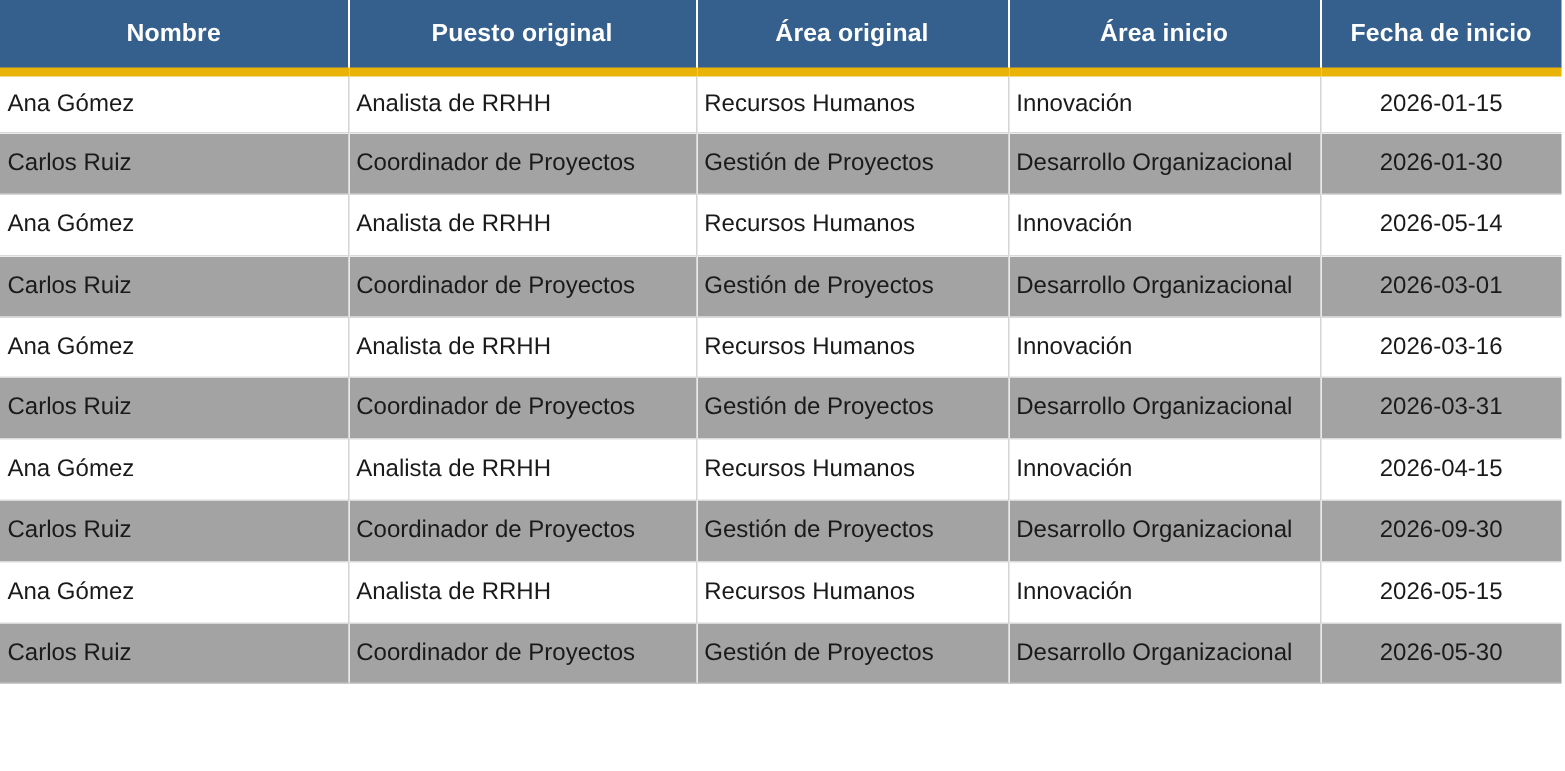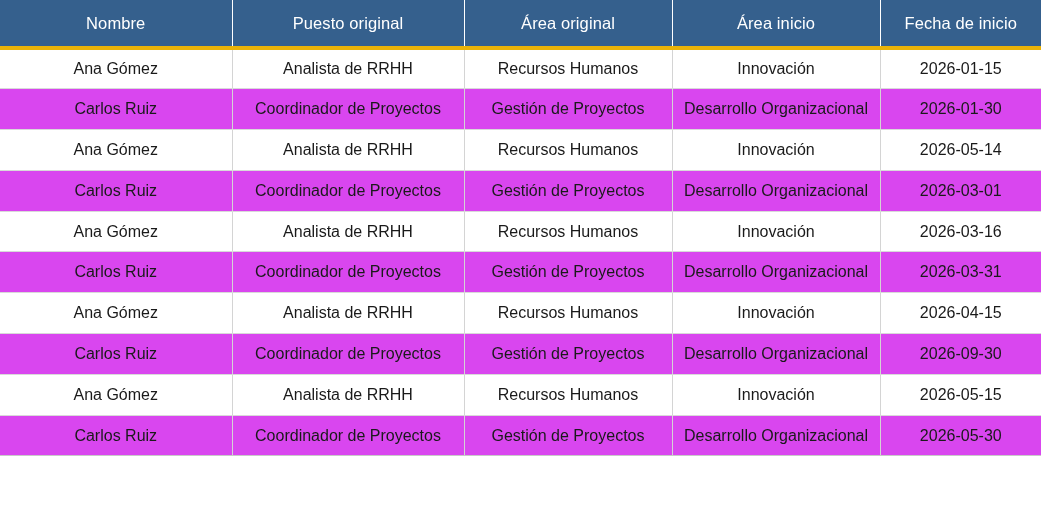--- a/index.html
+++ b/index.html
@@ -41,44 +41,44 @@
   col.c-nombre       { width: 232px; }
   col.c-puesto       { width: 232px; }
   col.c-area-origen  { width: 208px; }
   col.c-area-destino { width: 208px; }
   col.c-fecha        { width: 161px; }
 
   thead th {
     background: #35608D;
     color: #FFFFFF;
     font-size: 16.5px;
-    font-weight: normal;
+    font-weight: bold;
     height: 48px;
     padding: 0 4px;
     vertical-align: middle;
     border-right: 1.5px solid #FFFFFF;
-    border-bottom: 4px solid #eab308;
+    border-bottom: 6px solid #eab308;
     white-space: nowrap;
     overflow: hidden;
     box-sizing: border-box;
     letter-spacing: 0.1px;
   }
   thead th:last-child { border-right: none; }
 
   tbody tr { height: 40.8px; }
   tbody tr.odd  td { background: #FFFFFF; }
-  tbody tr.even td { background: #d946ef; }
+  tbody tr.even td { background: #a3a3a3; }
 
   tbody td {
     font-size: 16px;
     color: #1A1A1A;
     height: 40.8px;
     padding: 0 5px;
     vertical-align: middle;
-    text-align: center;
+    text-align: left;
     border-right: 1px solid #D4D4D4;
     border-bottom: 1px solid #D9D9D9;
     white-space: nowrap;
     overflow: hidden;
     box-sizing: border-box;
   }
   tbody td:last-child {
     border-right: none;
     text-align: center;
     margin-top: 47px;

